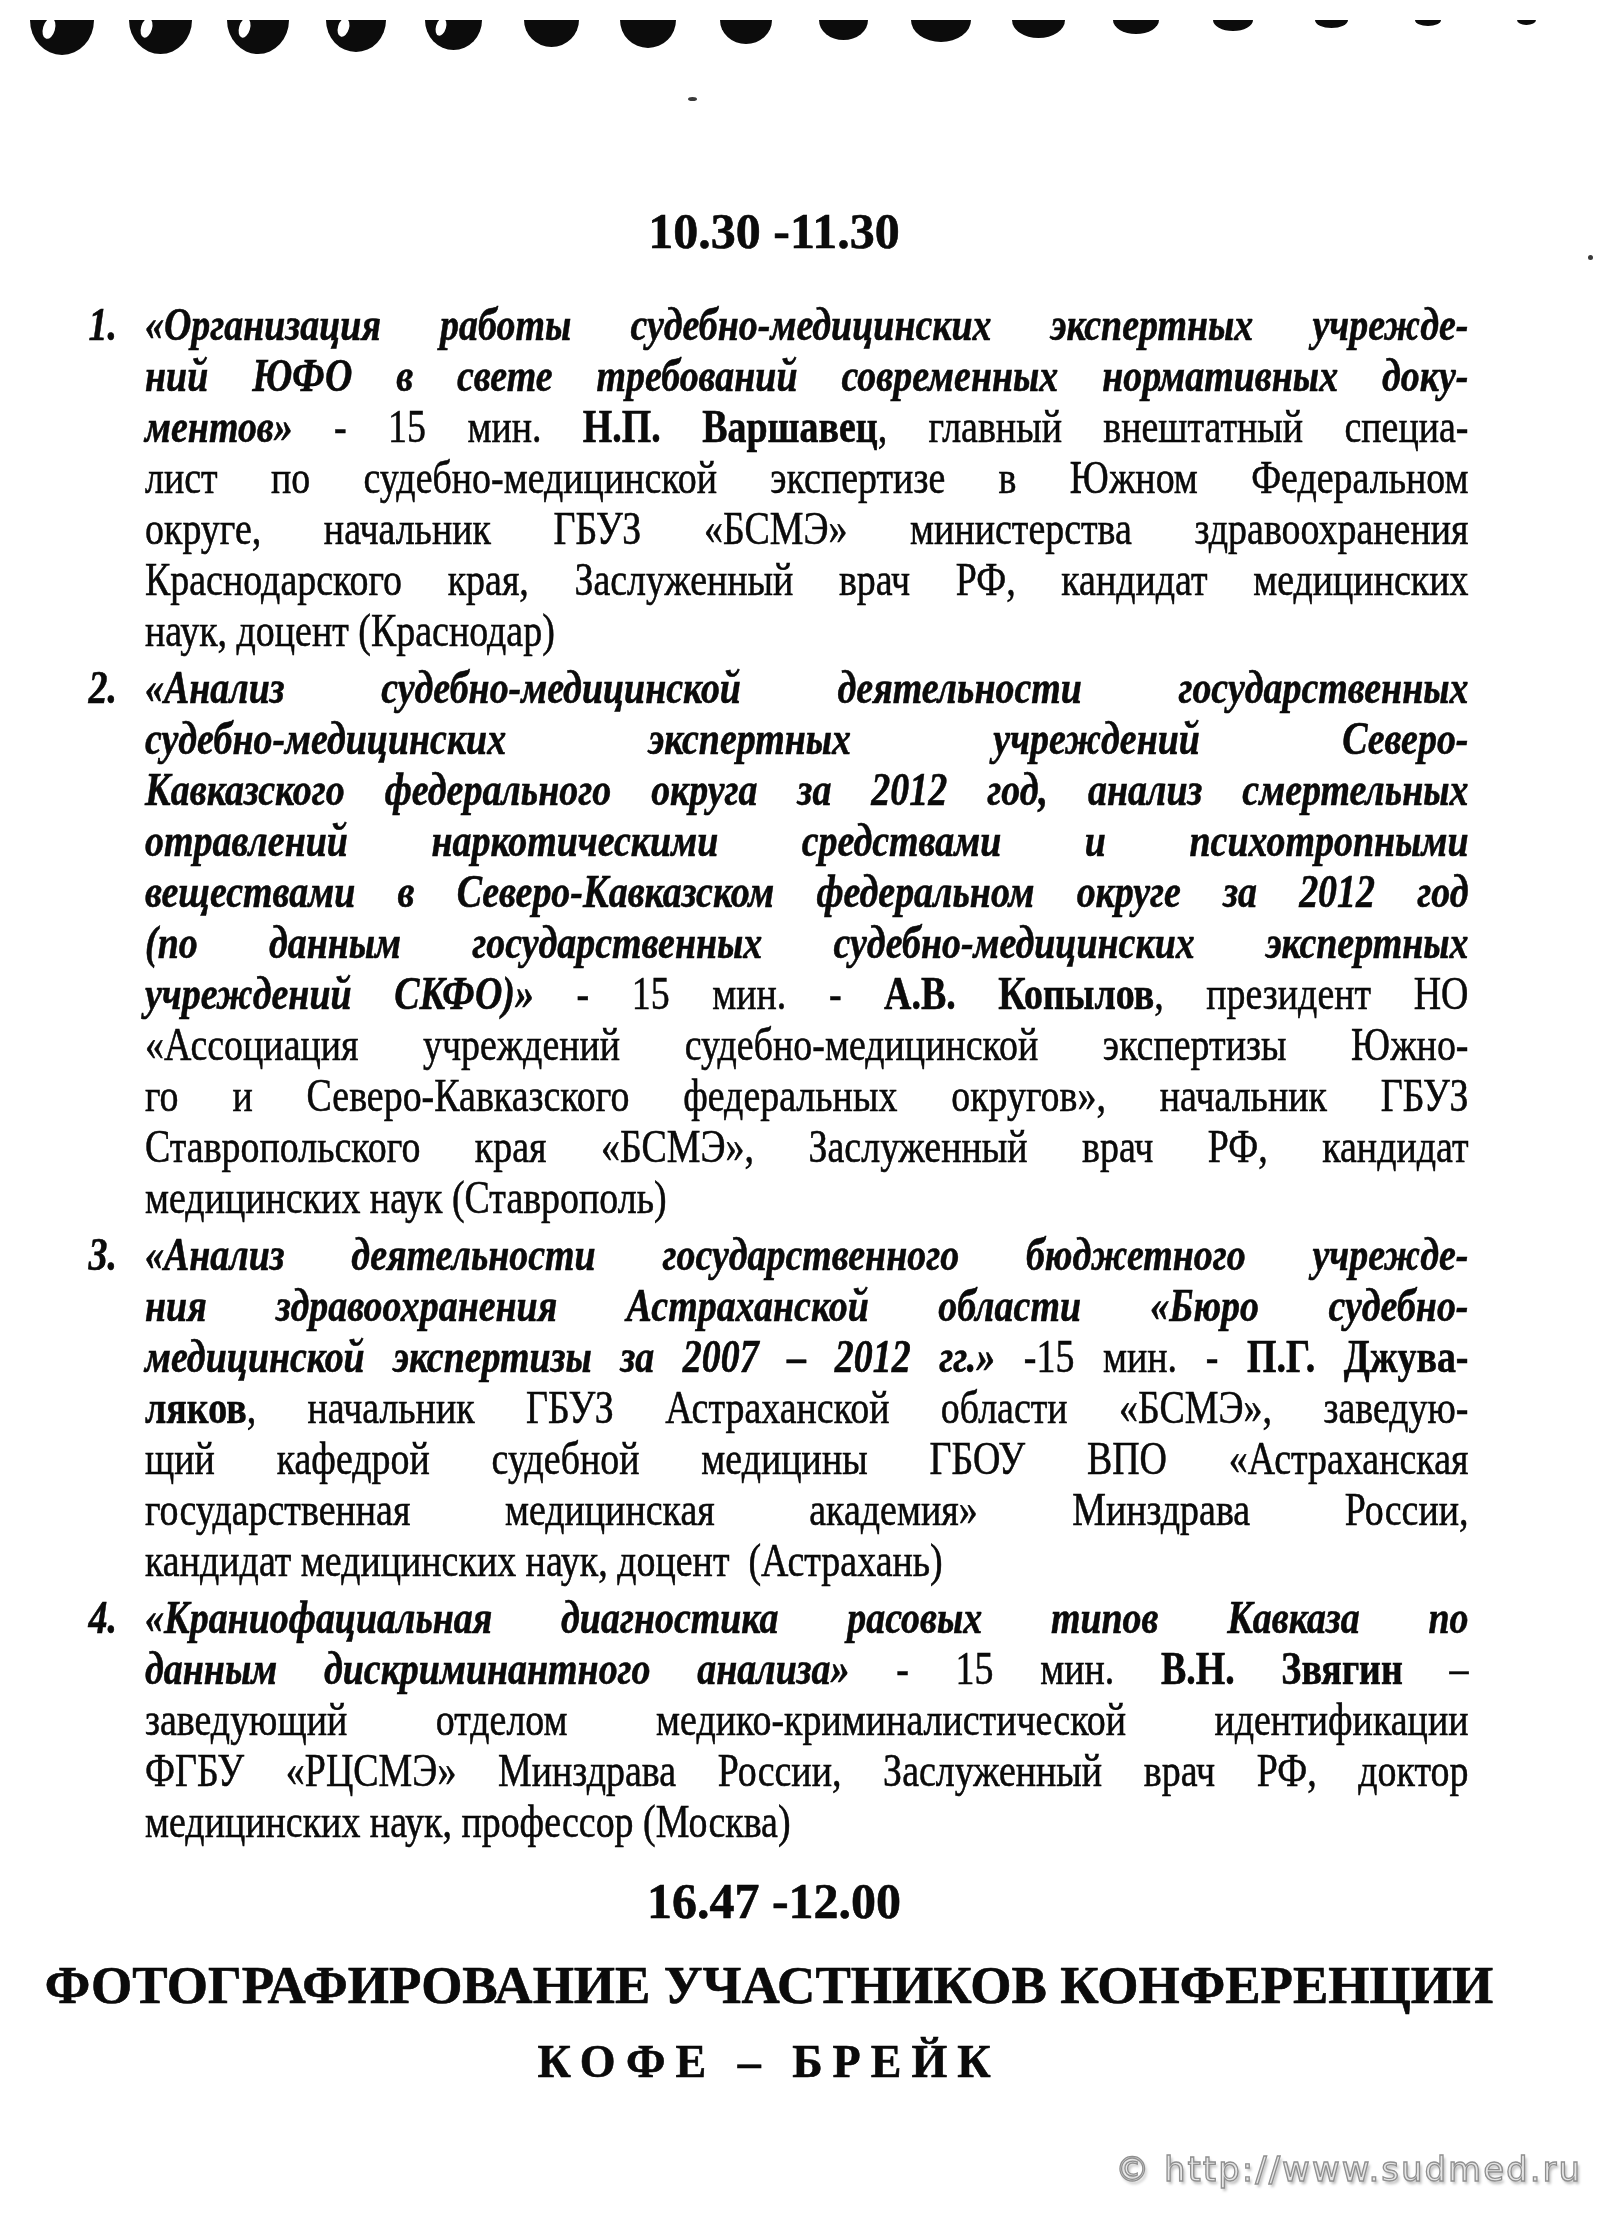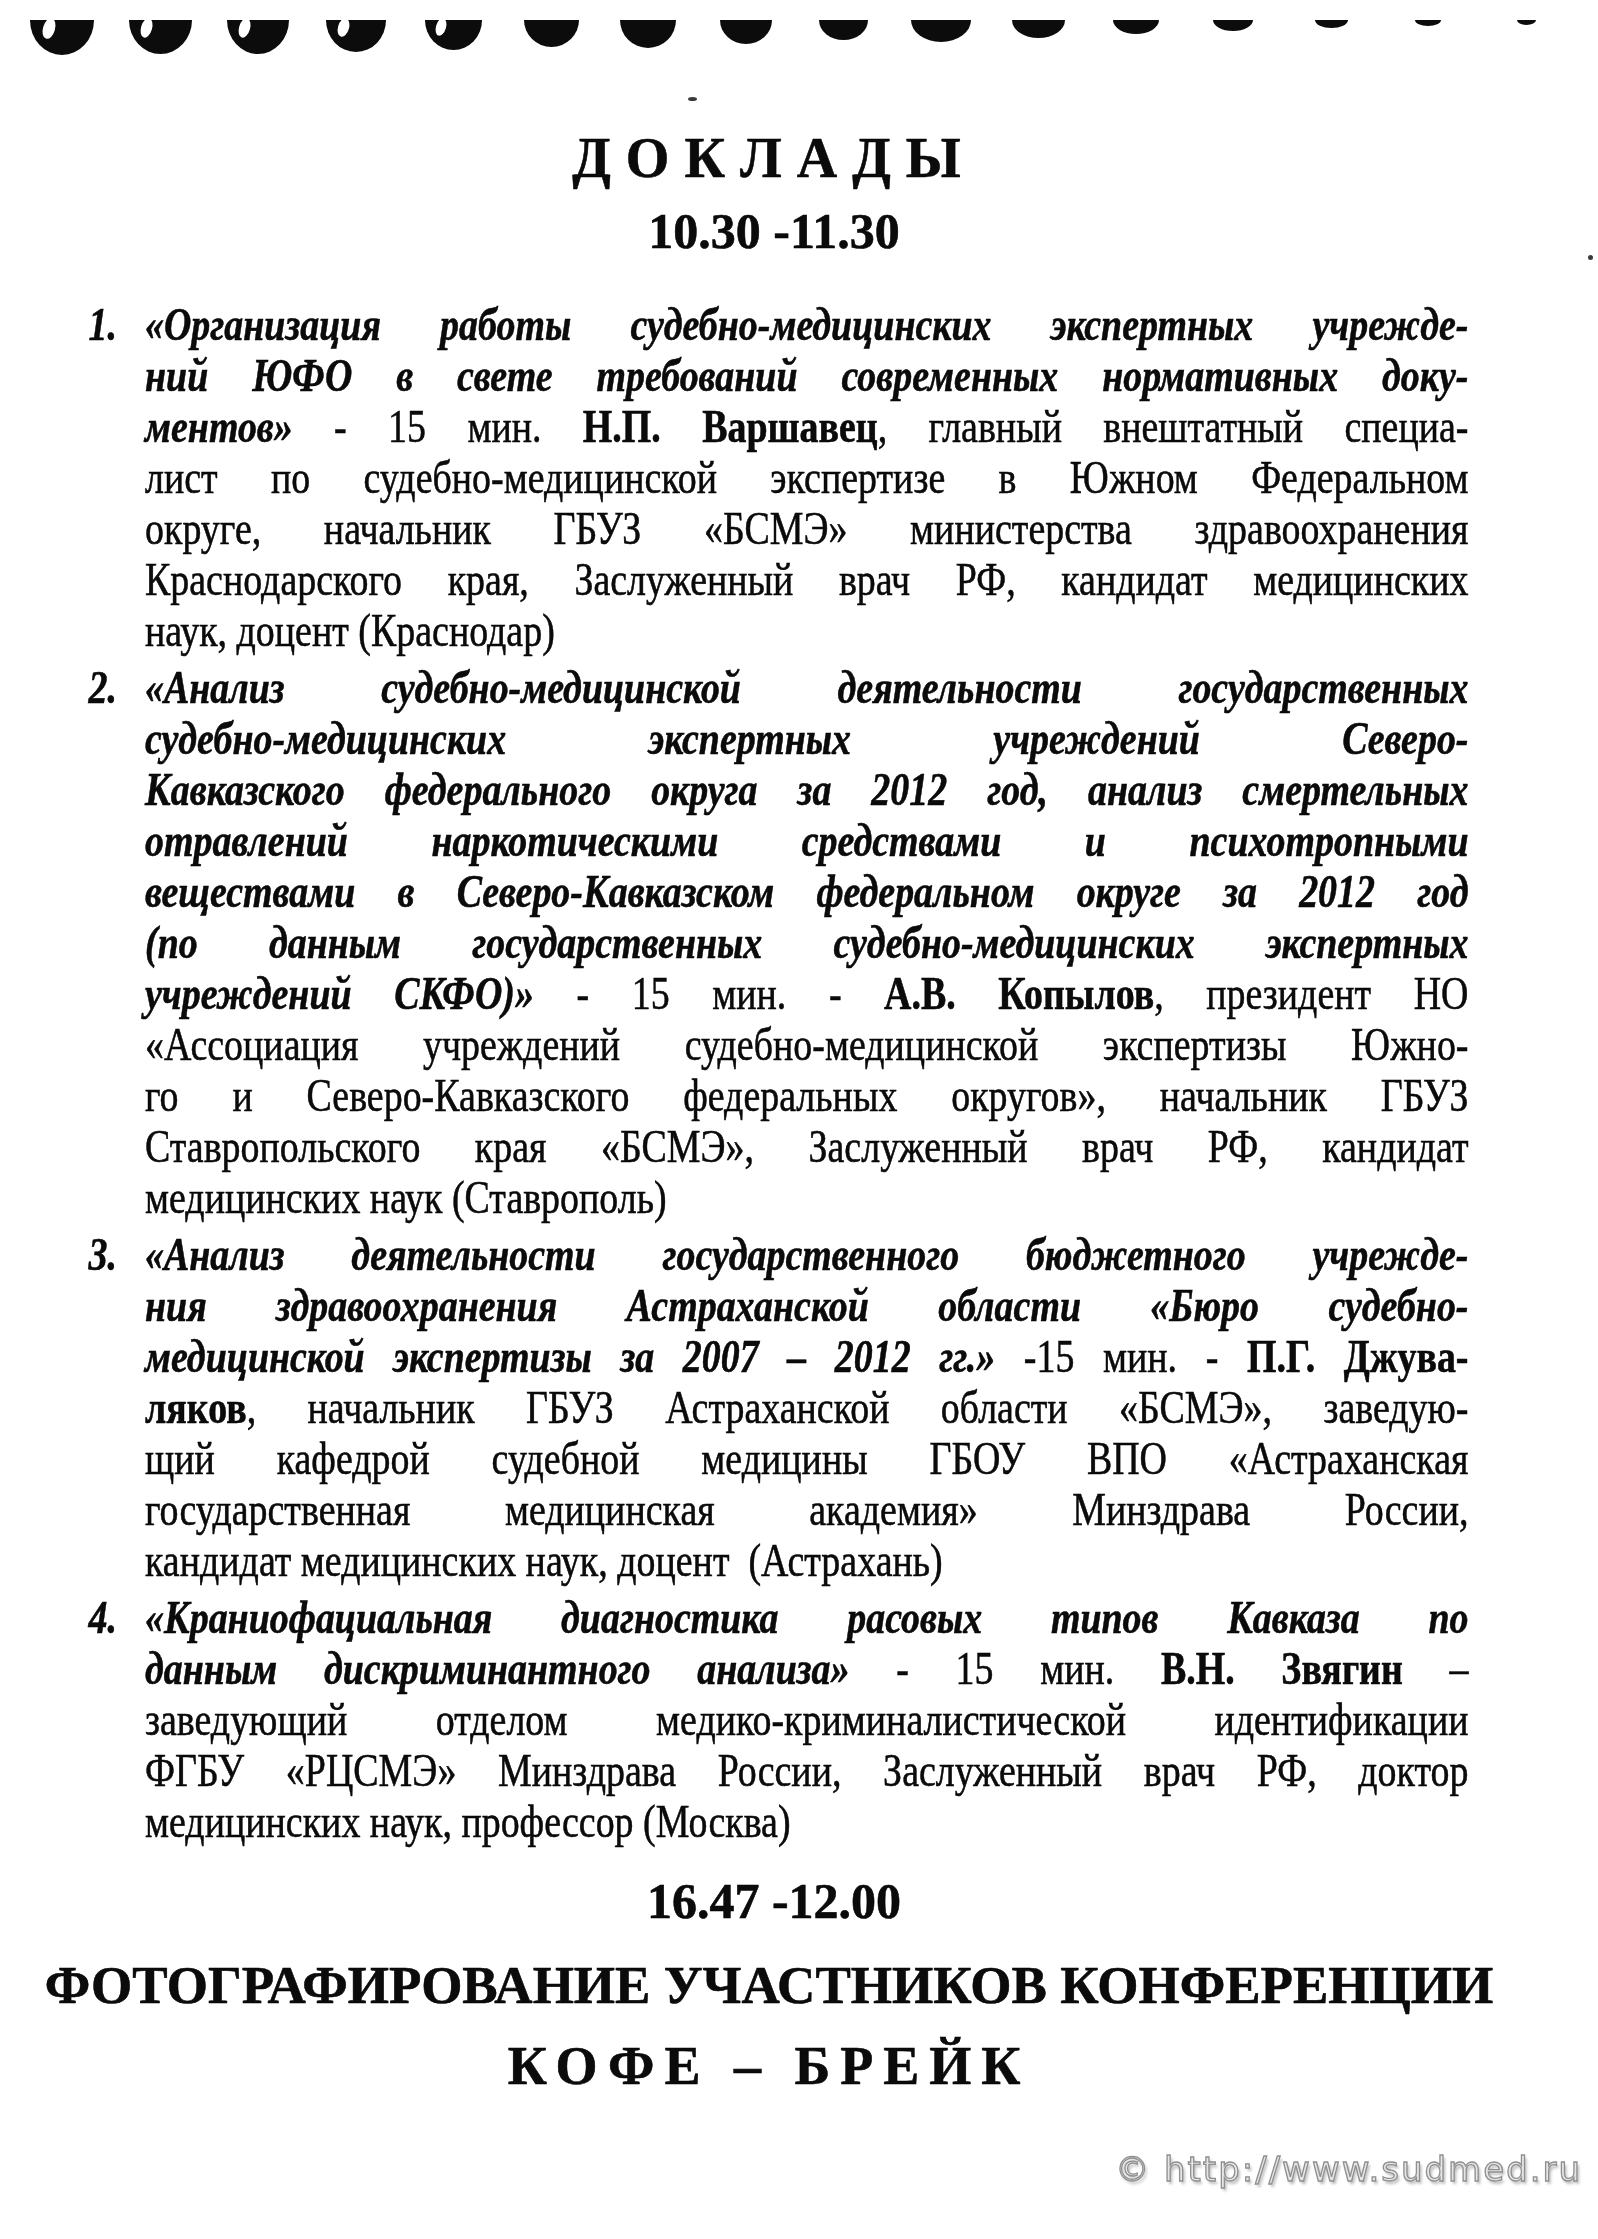--- a/index.html
+++ b/index.html
@@ -19,21 +19,21 @@
     background:#ffffff; border-radius:50%;
     transform:rotate(16deg); display:block;
   }
   
   .title, .time, .photo, .coffee { position:absolute; left:4px; width:1540px; text-align:center; font-weight:700; -webkit-text-stroke:0.55px #000; }
   .title  { top:126px;  font-size:56px; letter-spacing:15px; }
   .time   { font-size:50px; }
   .t1 { top:202px; }
   .t2 { top:1872px; }
   .photo  { top:1955px; width:1530px; font-size:53px; }
-  .coffee { top:2035px; width:1530px; font-size:54px; letter-spacing:10px; }
+  .coffee { top:2035px; width:1530px; font-size:46px; letter-spacing:10px; }
   
   .reports {
     position:absolute; left:145px; top:299px; width:1640px;
     font-size:47px; line-height:51px;
     transform:scaleX(0.807); transform-origin:0 0;
     -webkit-text-stroke:0.55px #000;
   }
   .report { position:relative; }
   .report + .report { margin-top:6px; }
   .rnum { position:absolute; left:-70px; top:0; font-weight:700; font-style:italic; }
@@ -83,21 +83,20 @@
       <div class="mark" style="left: 1011.5px; top: 20px; width: 53px; height: 18px;"></div>
       <div class="mark" style="left: 1113px; top: 20px; width: 46px; height: 14px;"></div>
       <div class="mark" style="left: 1213px; top: 20px; width: 40px; height: 11px;"></div>
       <div class="mark" style="left: 1314.5px; top: 20px; width: 33px; height: 8px;"></div>
       <div class="mark" style="left: 1415px; top: 20px; width: 26px; height: 6px;"></div>
       <div class="mark" style="left: 1516.5px; top: 20px; width: 19px; height: 5px;"></div>
     </div>
   <div class="speck s1"></div>
   <div class="speck s2"></div>
 
-  <div class="title">ДОКЛАДЫ</div>
   <div class="time t1">10.30 -11.30</div>
 
   <div class="reports">
       <div class="report">
         <span class="rnum">1.</span>
         <div class="line"><span class="ti">«Организация работы судебно-медицинских экспертных учрежде-</span></div>
         <div class="line"><span class="ti">ний ЮФО в свете требований современных нормативных доку-</span></div>
         <div class="line"><span class="ti">ментов»</span><span class="r"> - 15 мин. </span><span class="b">Н.П. Варшавец</span><span class="r">, главный внештатный специа-</span></div>
         <div class="line"><span class="r">лист по судебно-медицинской экспертизе в Южном Федеральном</span></div>
         <div class="line"><span class="r">округе, начальник ГБУЗ «БСМЭ» министерства здравоохранения</span></div>

